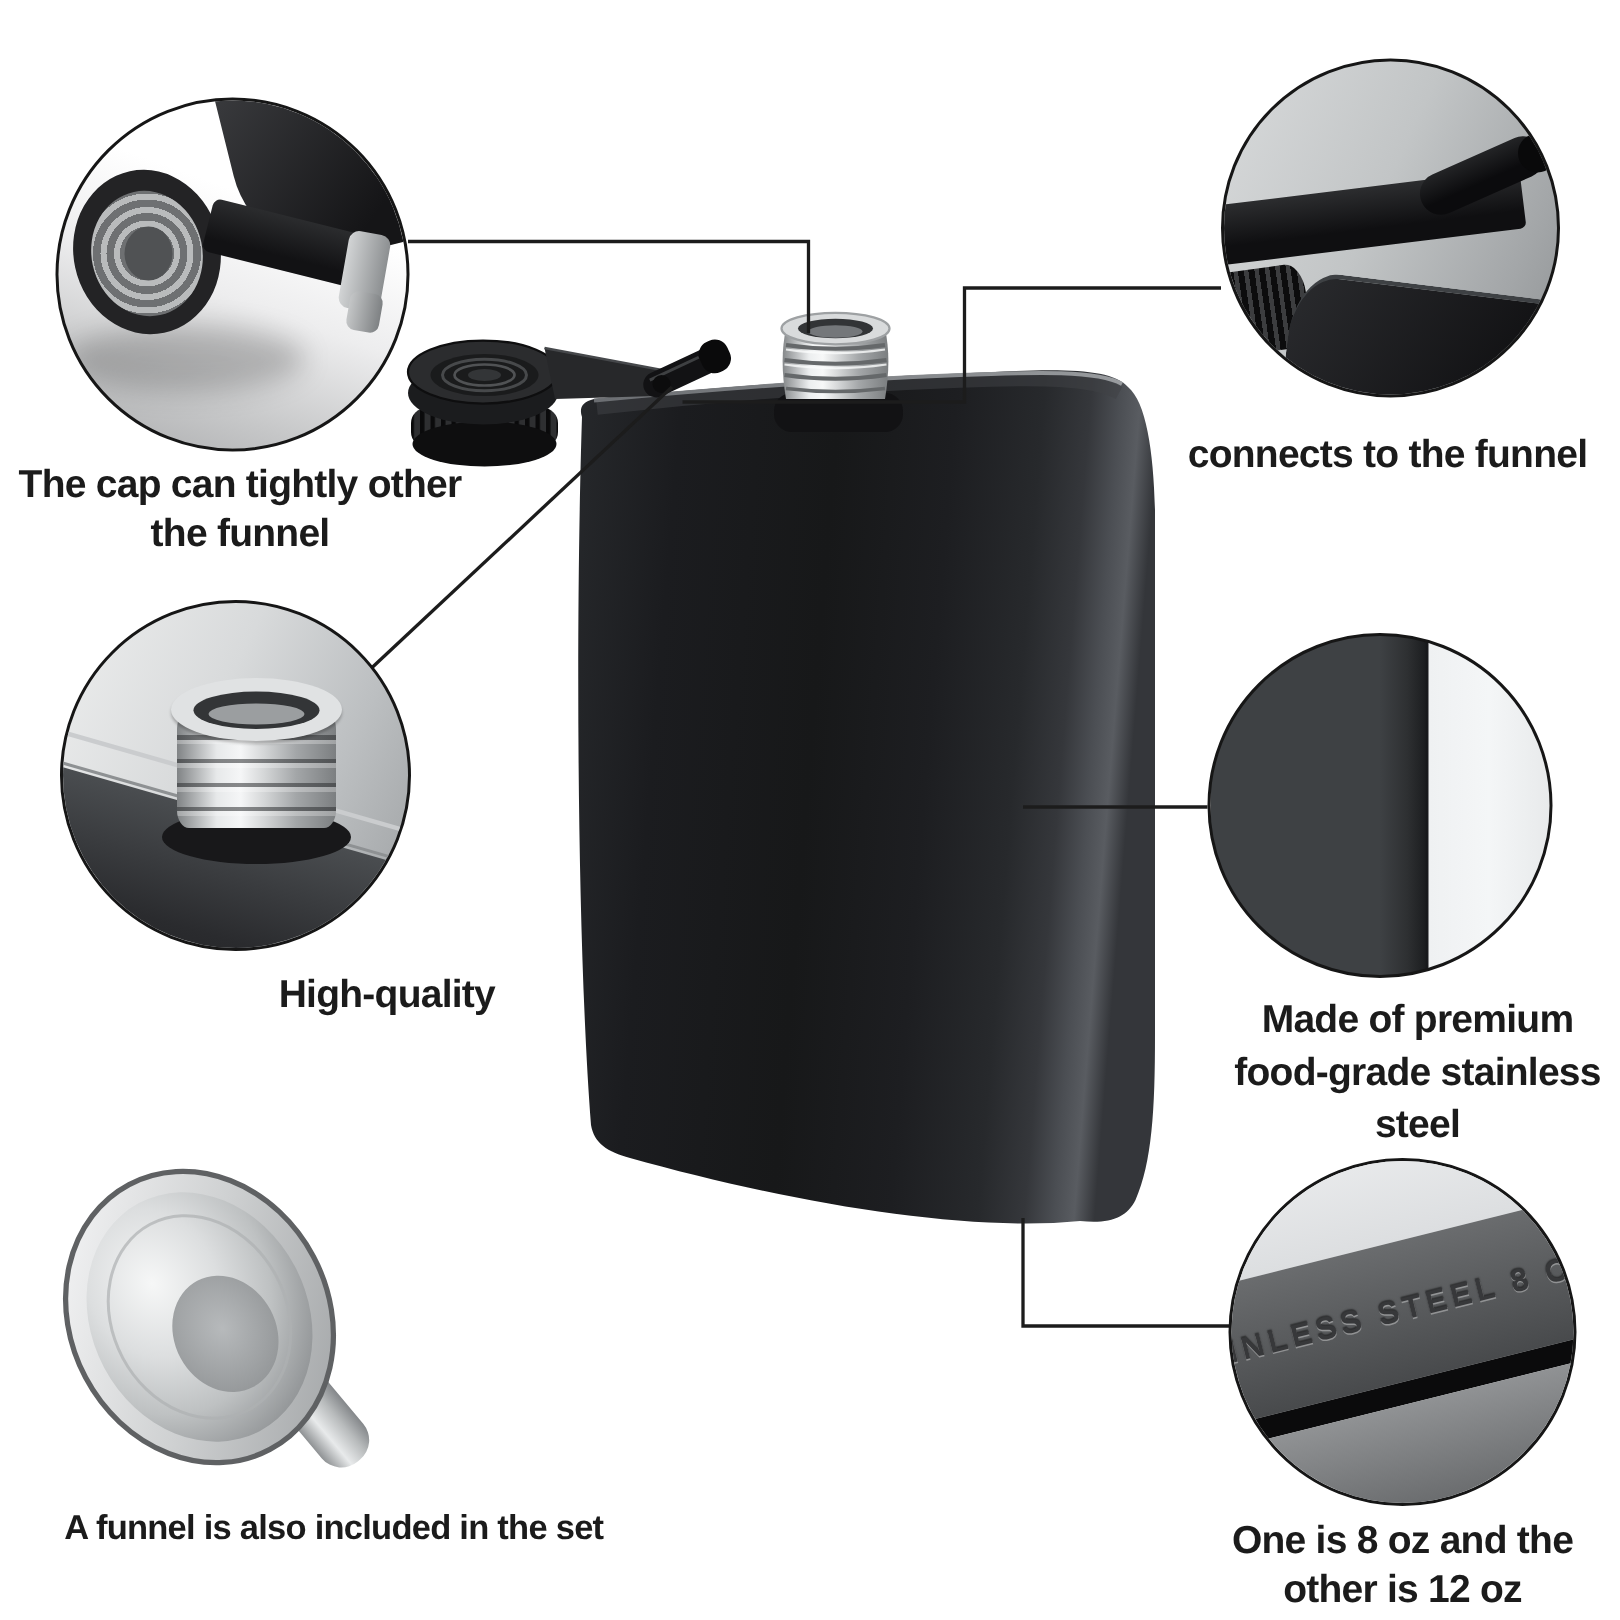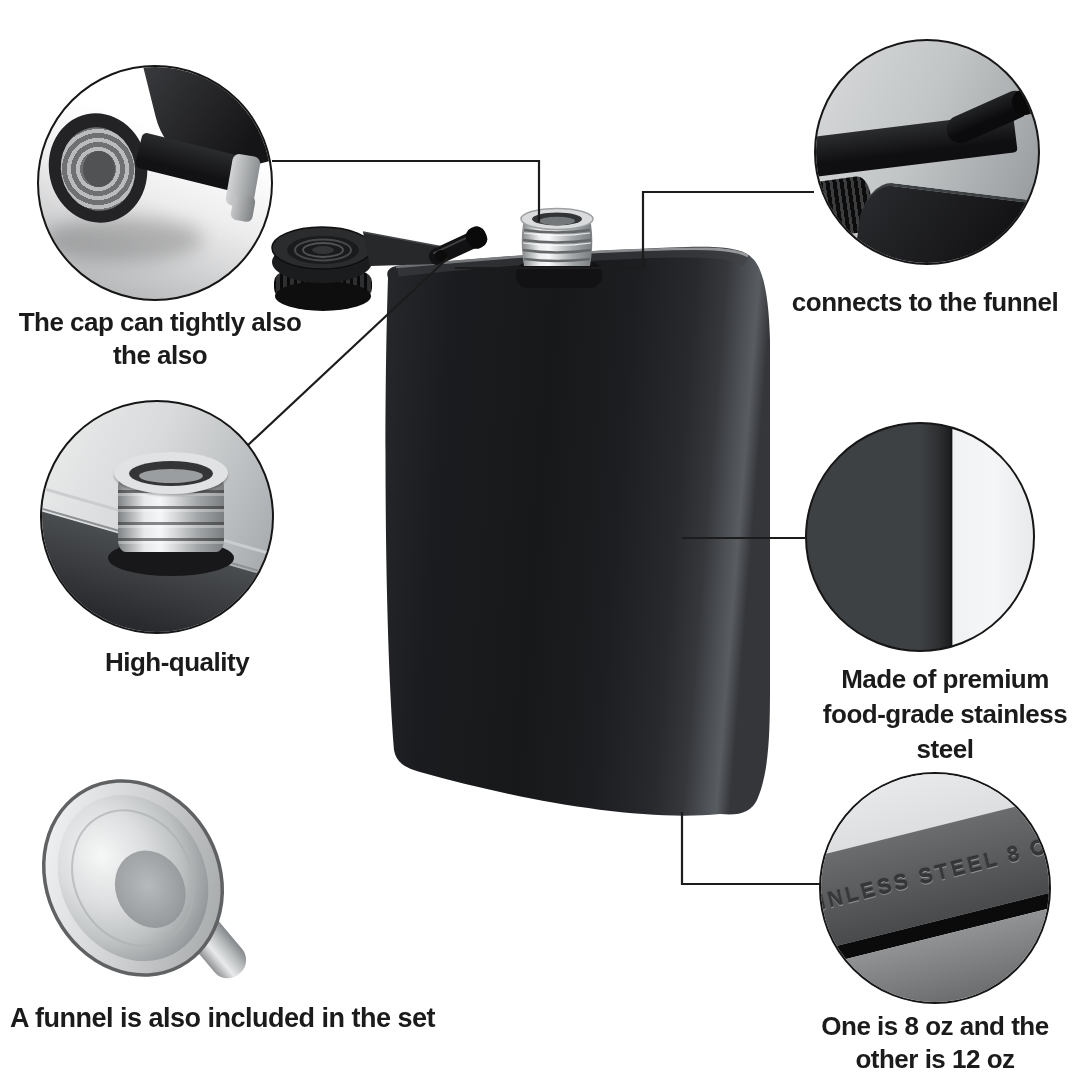--- a/index.html
+++ b/index.html
@@ -255,39 +255,39 @@
     <rect x="178" y="128" width="36" height="88" rx="17" fill="url(#spoutGrad)" transform="rotate(-40 196 172)"></rect>
     <g transform="rotate(-28 118 110)">
       <ellipse cx="118" cy="110" rx="86" ry="100" fill="url(#rimGrad)" stroke="#5f6163" stroke-width="3.5"></ellipse>
       <ellipse cx="118" cy="110" rx="72" ry="86" fill="url(#bowlGrad)"></ellipse>
       <ellipse cx="118" cy="110" rx="58" ry="70" fill="none" stroke="#aeb1b2" stroke-width="2" opacity="0.7"></ellipse>
       <ellipse cx="128" cy="128" rx="34" ry="40" fill="url(#holeGrad)" opacity="0.9"></ellipse>
     </g>
   </svg>
 
   <div class="label" style="left:0;top:306px;width:320px;">
-    <div class="ln">The cap can tightly also</div>
-    <div class="ln">the also</div>
+    <div class="ln">The cap can tightly other</div>
+    <div class="ln">the funnel</div>
   </div>
 
   <div class="label" style="left:770px;top:286px;width:310px;">
     <div class="ln">connects to the funnel</div>
   </div>
 
-  <div class="label" style="left:12px;top:646px;width:330px;">
+  <div class="label" style="left:0;top:646px;width:330px;text-align:right;">
     <div class="ln">High-quality</div>
   </div>
 
   <div class="label" style="left:795px;top:662px;width:300px;line-height:35px;">
     <div class="ln">Made of premium</div>
     <div class="ln">food-grade stainless</div>
     <div class="ln">steel</div>
   </div>
 
-  <div class="label" style="left:0;top:1002px;width:445px;font-size:27px;">
+  <div class="label" style="left:0;top:1002px;width:445px;font-size:23px;">
     <div class="ln">A funnel is also included in the set</div>
   </div>
 
   <div class="label" style="left:785px;top:1010px;width:300px;">
     <div class="ln">One is 8 oz and the</div>
     <div class="ln">other is 12 oz</div>
   </div>
 
 </div>
 

